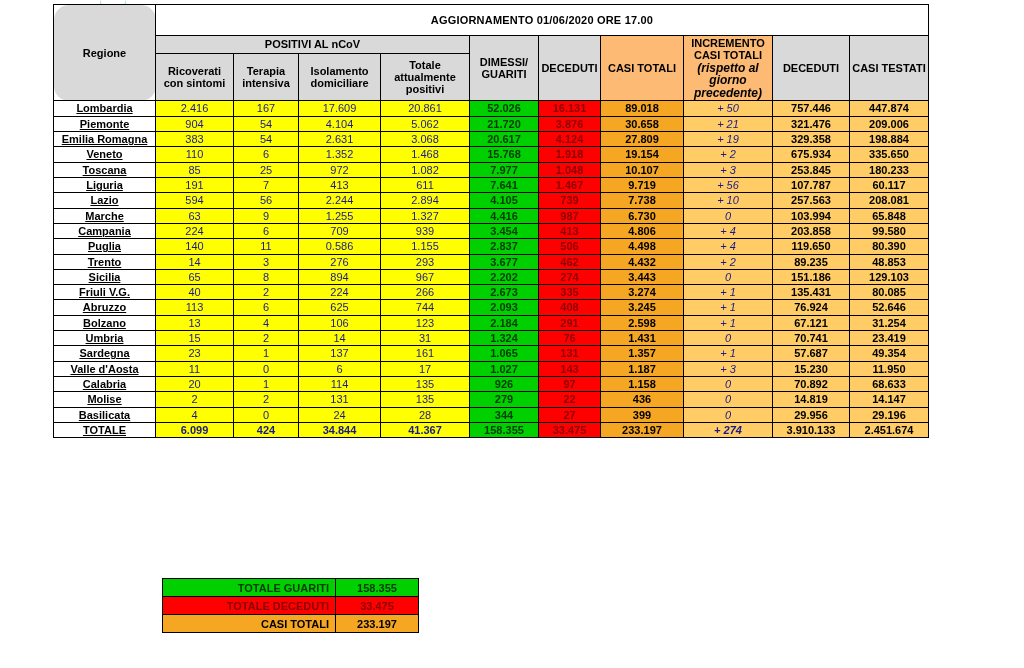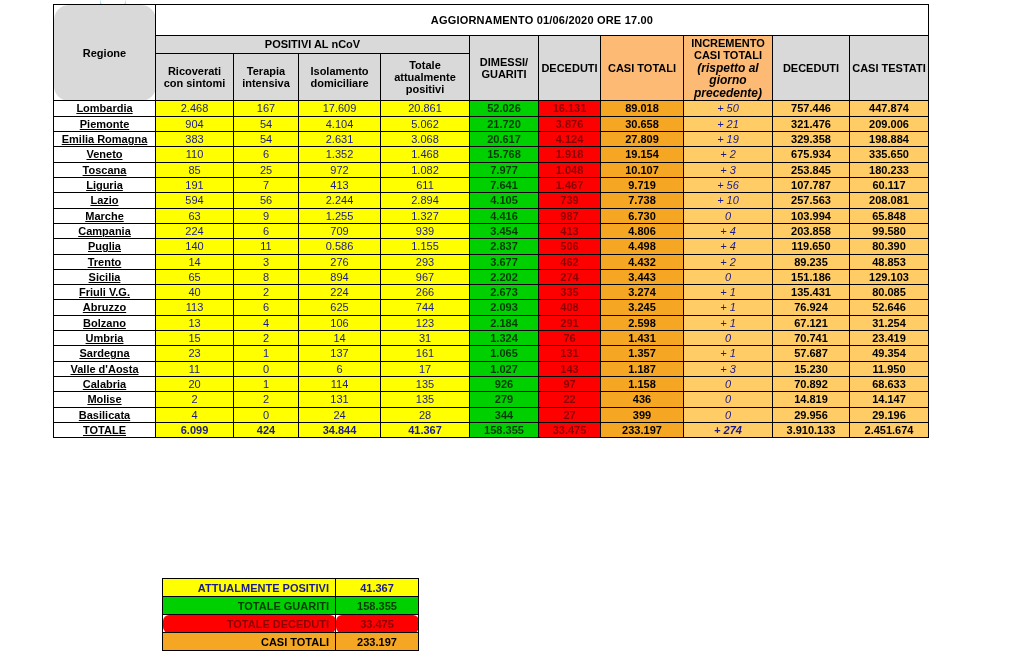--- a/index.html
+++ b/index.html
@@ -84,21 +84,21 @@
     border:1px solid #000;
     font-size:11px;
     font-weight:bold;
     height:17px;
     padding:0 6px;
   }
   .legend .lbl{text-align:right;width:160px;}
   .legend .val{text-align:center;width:70px;}
   .lg-yellow{background:#ffff00;color:#1a1a8c;}
   .lg-green{background:#00d000;color:#003a00;}
-  .lg-red{background:#ff0000;color:#8b0000;border-radius:6px;}
+  .lg-red{background:#ff0000;color:#8b0000;}
   .lg-orange{background:#f5a623;color:#000;}
   .logo-dot{
     position:absolute;left:100px;top:0px;width:26px;height:8px;
     border-bottom:3px solid #1b9ad6;border-radius:0 0 40% 40%/0 0 100% 100%;
   }
 </style>
 </head>
 <body>
 
 <div class="sheet">
@@ -145,21 +145,21 @@
         <td class="hdr"><span style="white-space:pre-line">Isolamento
 domiciliare</span></td>
         <td class="hdr"><span style="white-space:pre-line">Totale
 attualmente
 positivi</span></td>
       </tr>
     </thead>
     <tbody id="tbody">
         <tr>
           <td class="reg">Lombardia</td>
-          <td class="yellow">2.468</td>
+          <td class="yellow">2.416</td>
           <td class="yellow">167</td>
           <td class="yellow">17.609</td>
           <td class="yellow">20.861</td>
           <td class="green">52.026</td>
           <td class="red">16.131</td>
           <td class="orange">89.018</td>
           <td class="incr">+ 50</td>
           <td class="orange-lt">757.446</td>
           <td class="orange-lt">447.874</td>
         </tr>
@@ -435,24 +435,20 @@
           <td class="incr">+ 274</td>
           <td class="orange-lt">3.910.133</td>
           <td class="orange-lt">2.451.674</td>
         </tr>
       </tbody>
   </table>
 
   <table class="legend">
     <tbody id="legend-body">
         <tr>
-          <td class="lbl lg-yellow">ATTUALMENTE POSITIVI</td>
-          <td class="val lg-yellow">41.367</td>
-        </tr>
-        <tr>
           <td class="lbl lg-green">TOTALE GUARITI</td>
           <td class="val lg-green">158.355</td>
         </tr>
         <tr>
           <td class="lbl lg-red">TOTALE DECEDUTI</td>
           <td class="val lg-red">33.475</td>
         </tr>
         <tr>
           <td class="lbl lg-orange">CASI TOTALI</td>
           <td class="val lg-orange">233.197</td>

